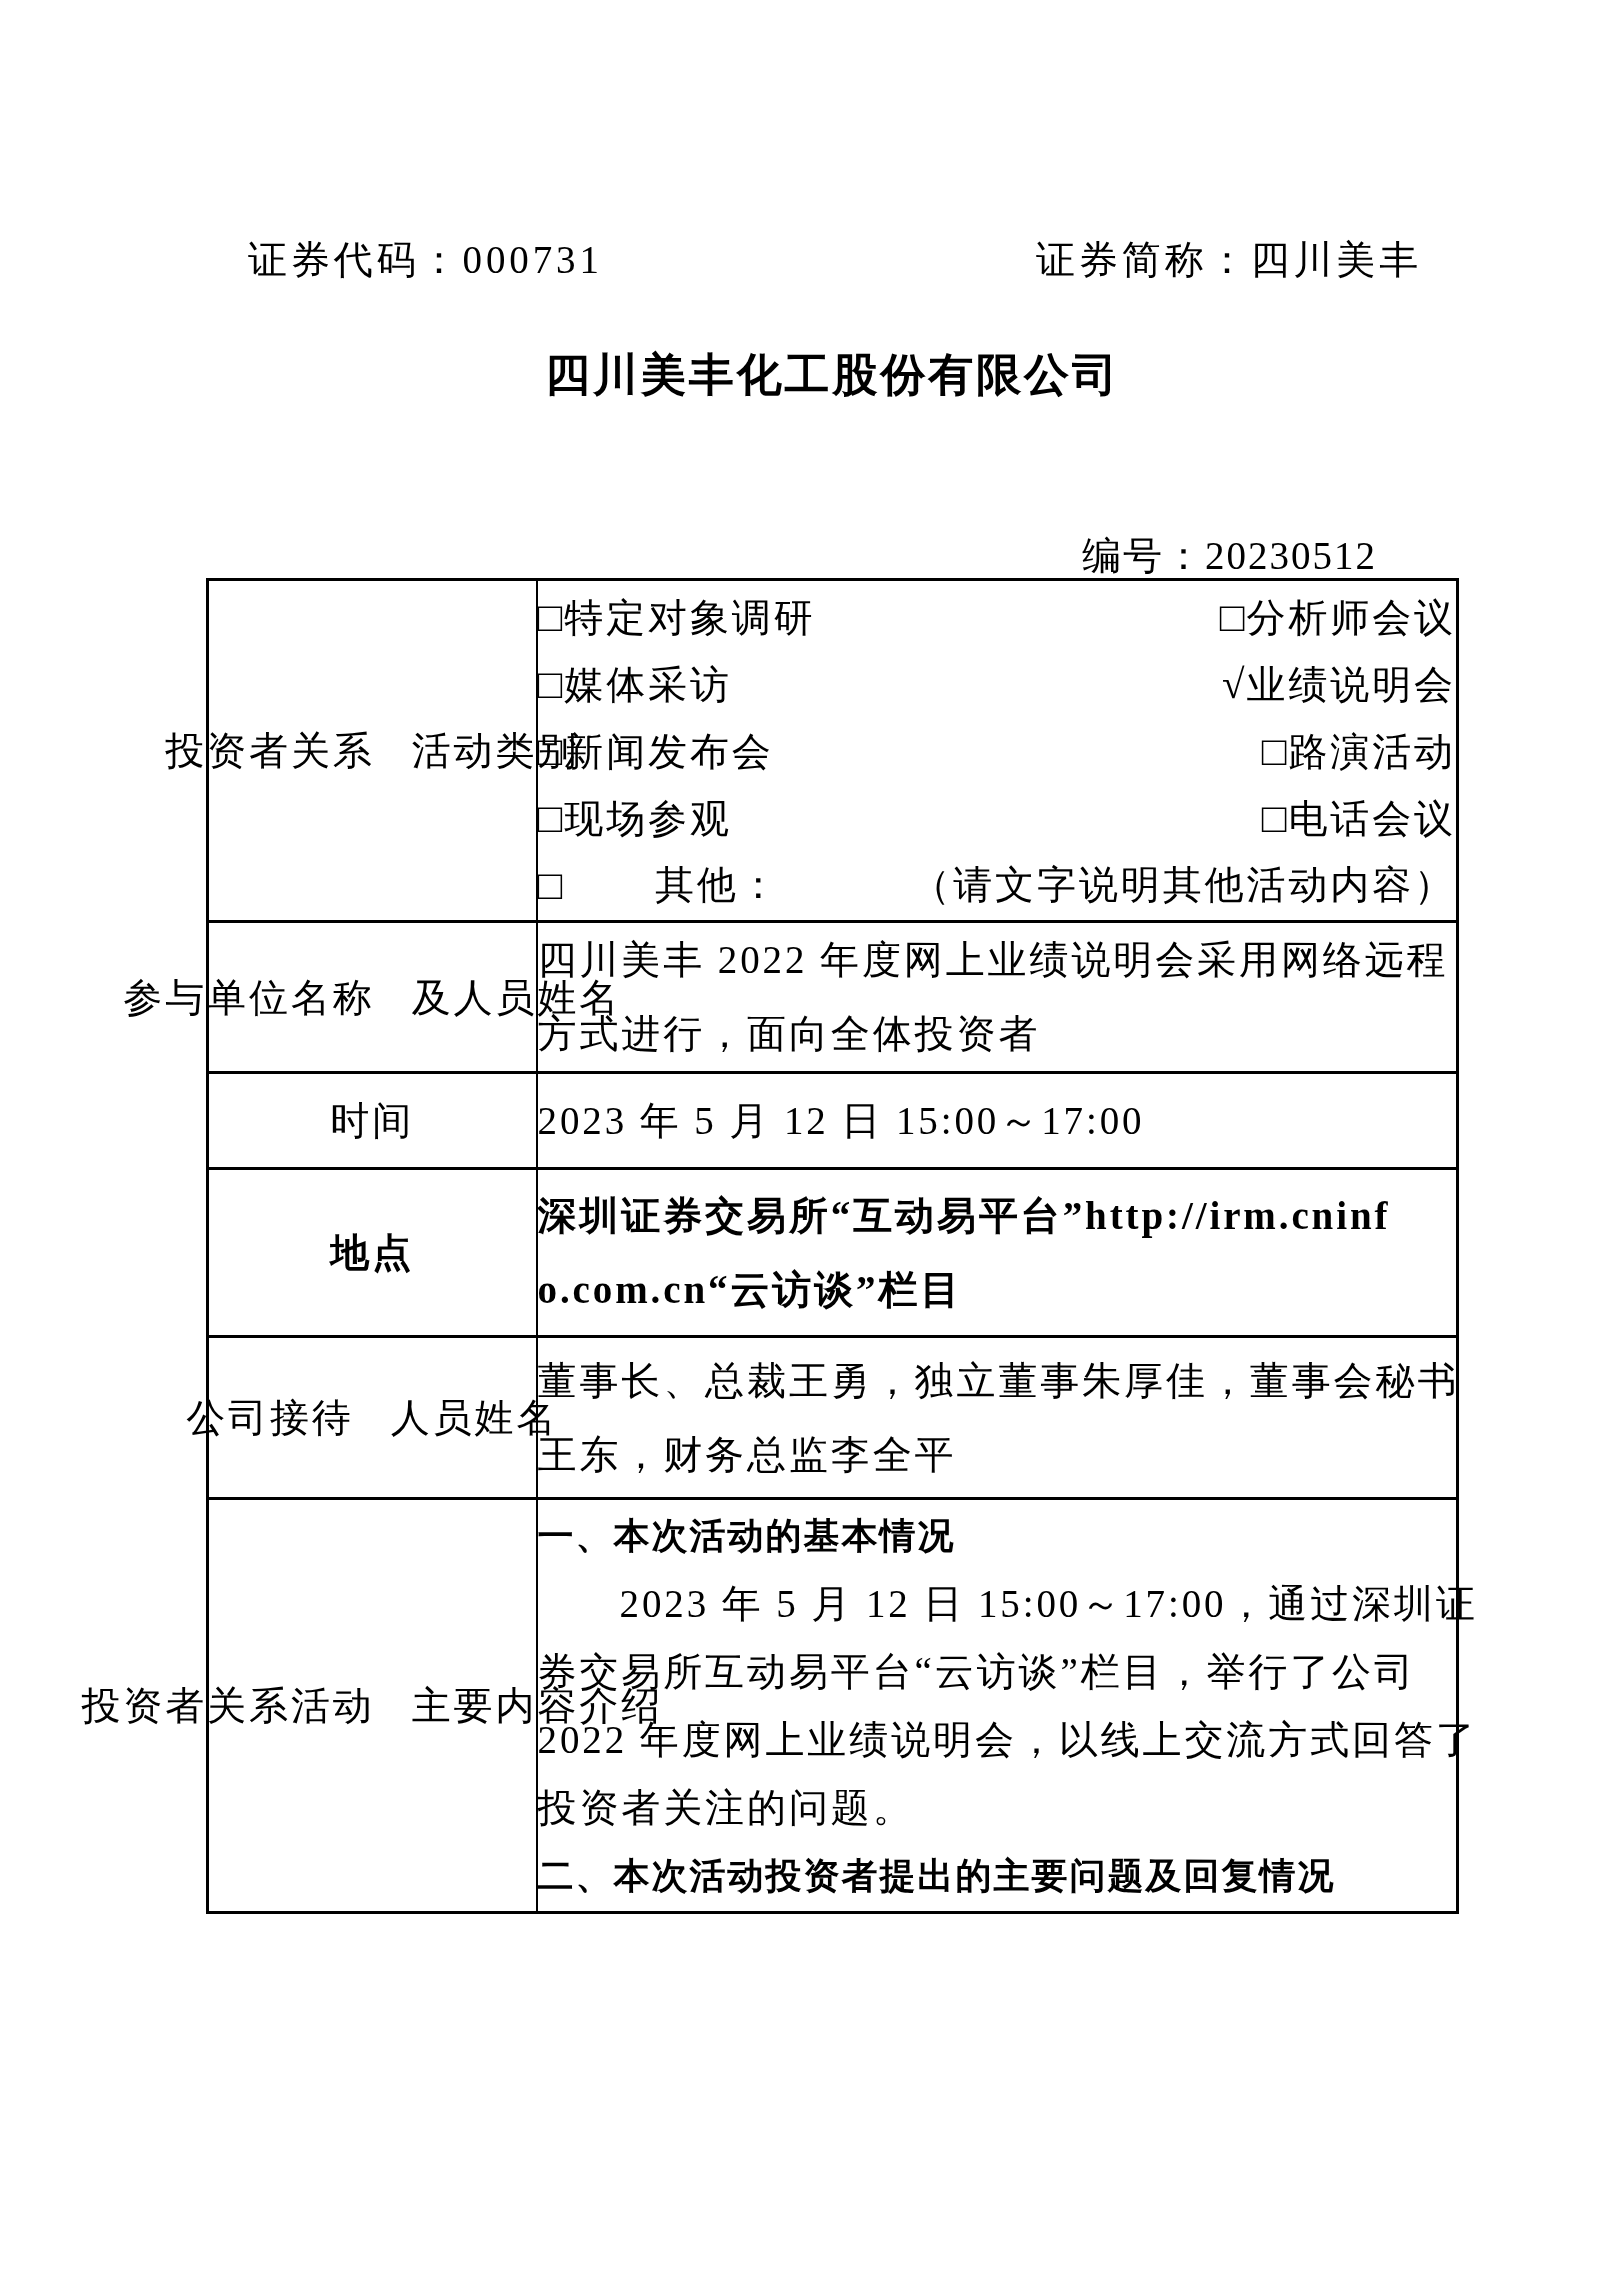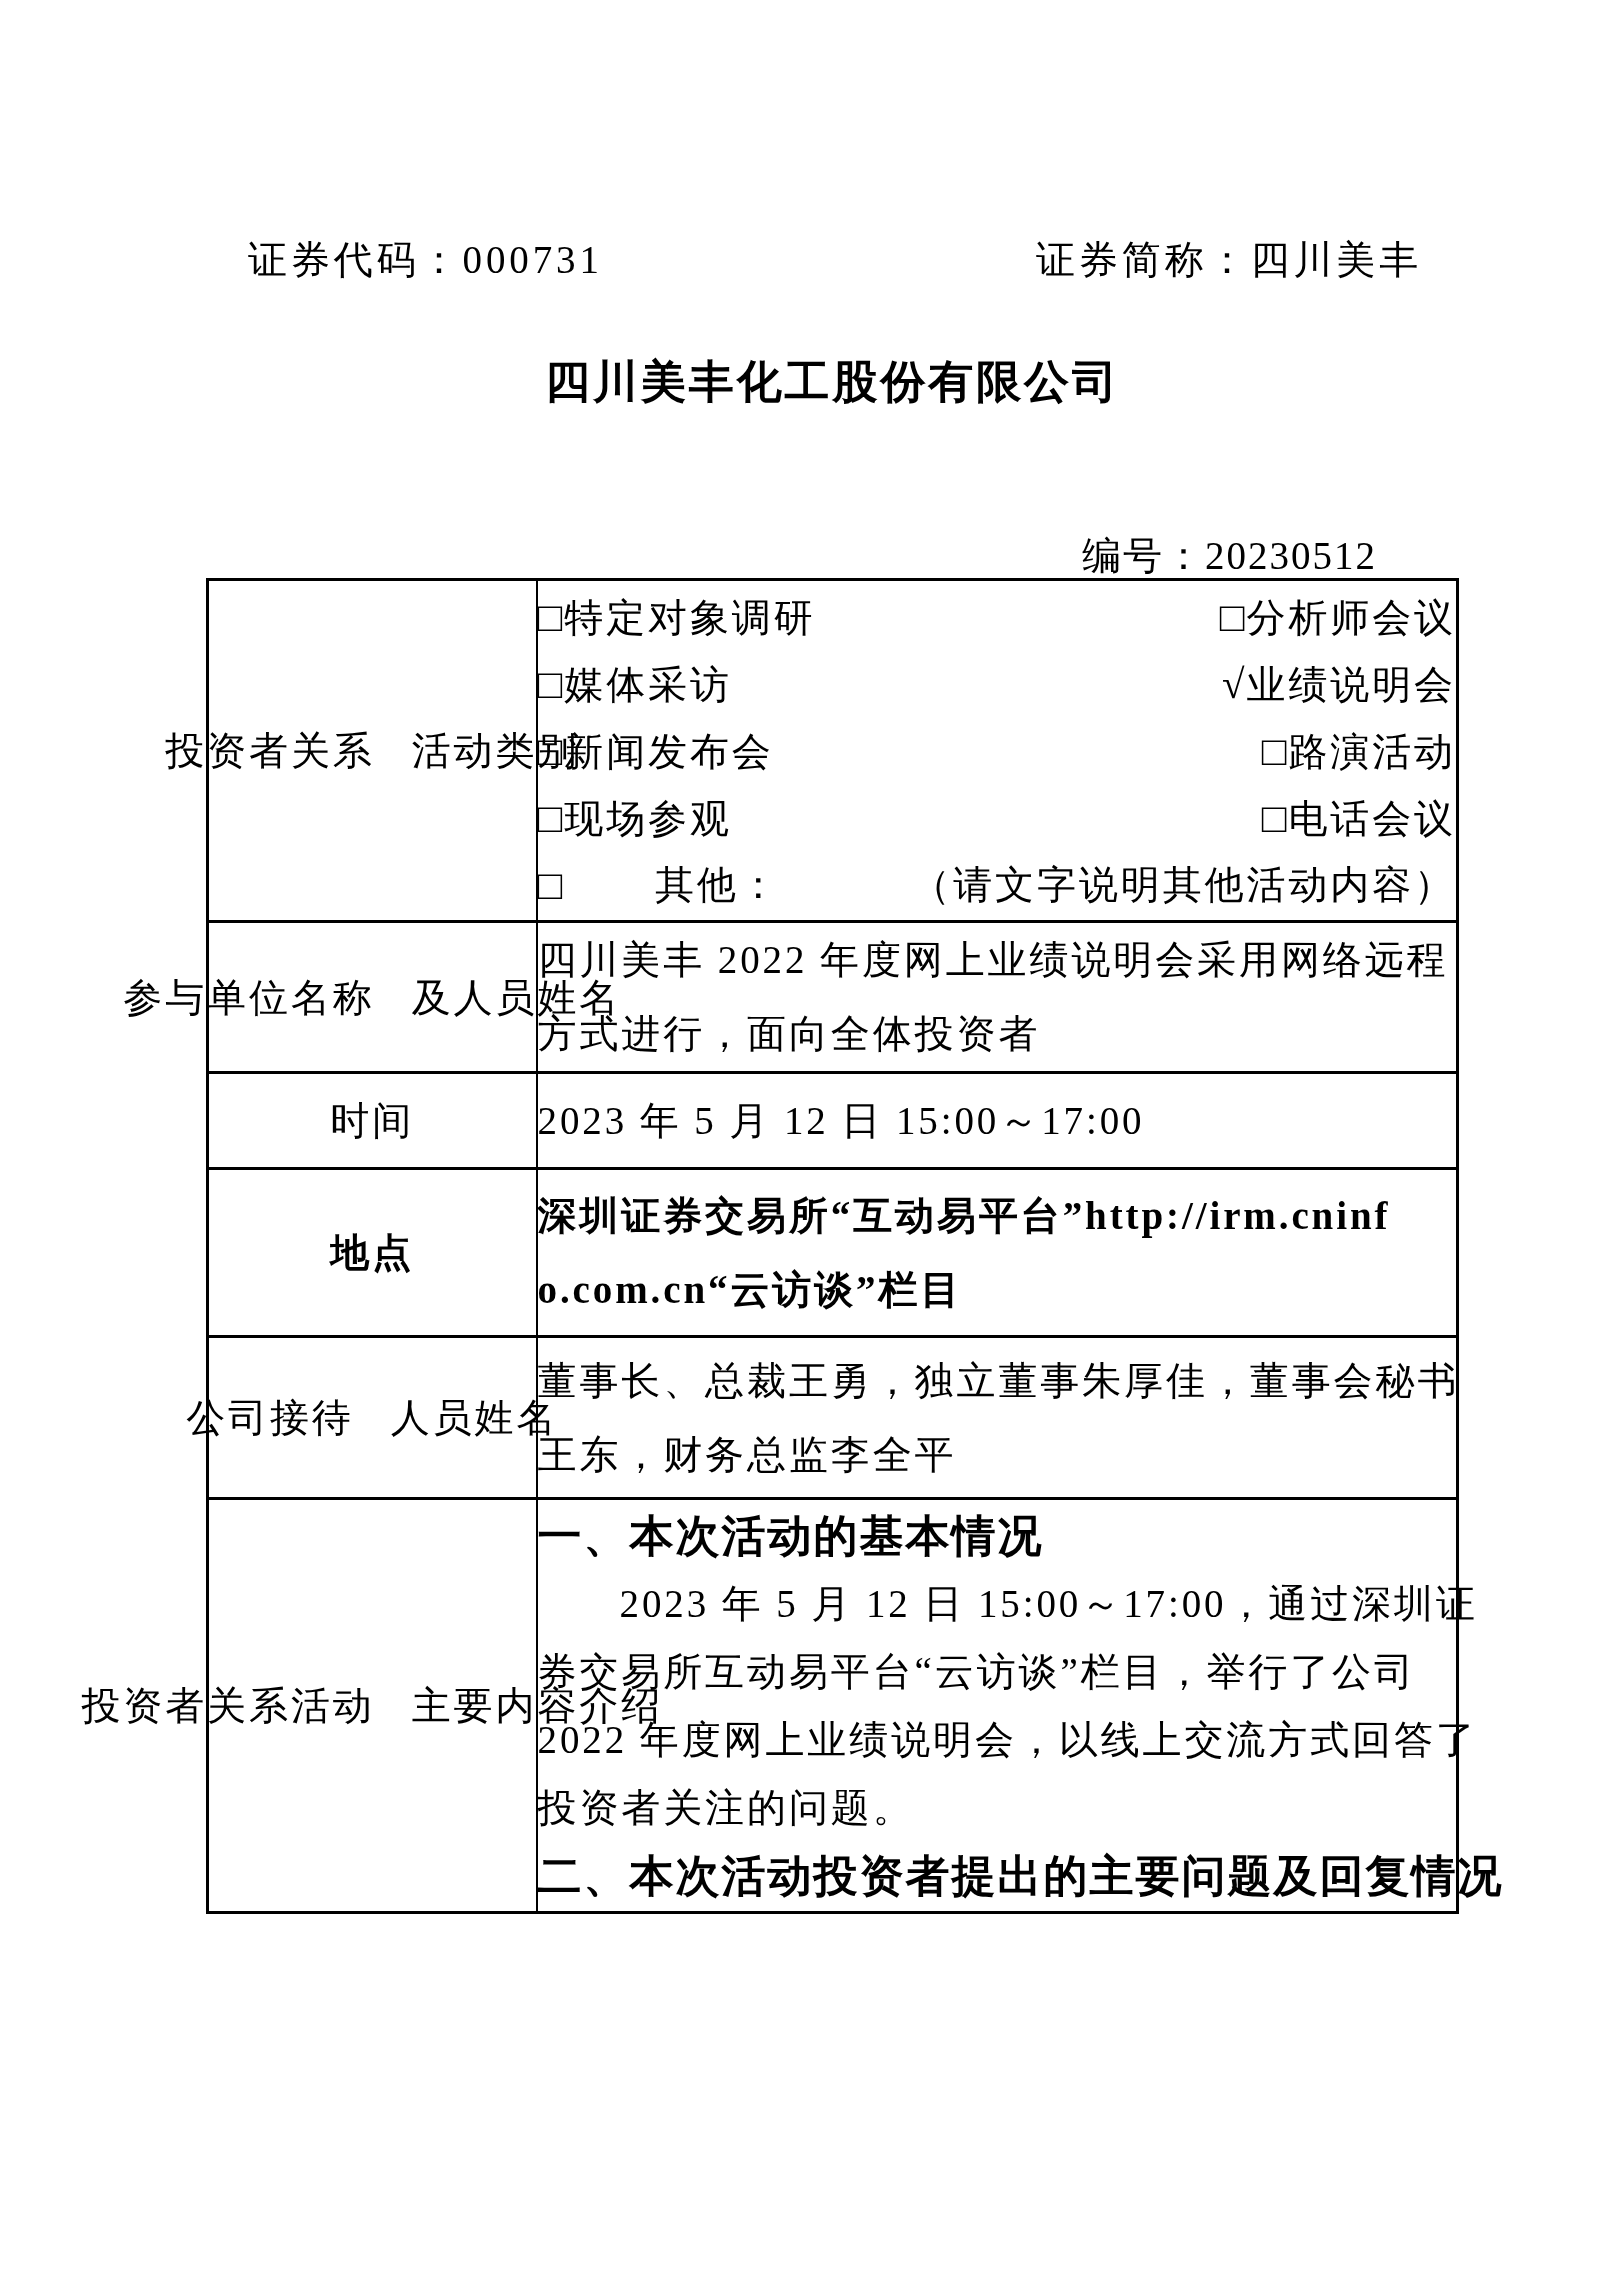--- a/index.html
+++ b/index.html
@@ -12,21 +12,21 @@
     font-family: "Liberation Serif", "DejaVu Serif", serif;
     overflow: hidden;
   }
   .hdr { position: absolute; top: 233px; font-size: 39px; letter-spacing: 3.9px; white-space: nowrap; }
   .hdr-left  { left: 248px; }
   .hdr-right { left: 1036px; }
   .title-line {
     position: absolute; left: 206px; width: 1253px;
     text-align: center; font-weight: bold;
     font-family: "Liberation Sans", "DejaVu Sans", sans-serif;
-    font-size: 45px; letter-spacing: 2.9px; white-space: nowrap; margin-top: 7px;
+    font-size: 45px; letter-spacing: 2.9px; white-space: nowrap;
   }
   .title-1 { top: 345px; }
   .title-2 { top: 437px; }
   .doc-number {
     position: absolute; top: 529px; left: 206px; width: 1253px;
     box-sizing: border-box; padding-right: 82px;
     text-align: right; font-size: 39px; letter-spacing: 2px;
   }
   table.record {
     position: absolute; left: 206px; top: 578px; width: 1253px;
@@ -44,22 +44,22 @@
   .label-cell { text-align: center; vertical-align: middle; }
   .label-inner {
     display: flex; flex-direction: row; align-items: flex-end;
     justify-content: center; gap: 37px;
   }
   .label-line { font-size: 39px; letter-spacing: 2.9px; line-height: 45px; white-space: nowrap; }
   .content-cell { vertical-align: middle; padding: 0 7.8px 0 17.6px; }
   .content-line { font-size: 39px; letter-spacing: 2.9px; line-height: 74px; white-space: nowrap; }
   tr.r6 .content-line { line-height: 68px; }
   .content-line.bold {
-    font-family: Liberation Sans, sans-serif;
-    font-weight: bold; font-size: 44px; letter-spacing: 2px;
+    font-family: Liberation Serif, serif;
+    font-weight: bold; font-size: 36px; letter-spacing: 2px;
   }
   .content-line.indent { text-indent: 82px; }
   .opt-row { display: flex; font-size: 39px; letter-spacing: 2.9px; line-height: 66px; white-space: nowrap; justify-content: space-between; }
   .opt { white-space: nowrap; }
   .opt-left-col { width: 643px; }
   .glyph { font-size: 41px; letter-spacing: 0; margin-right: 2px; }
   .other-hint { margin-left: 40px; }
 </style>
 </head>
 <body>

